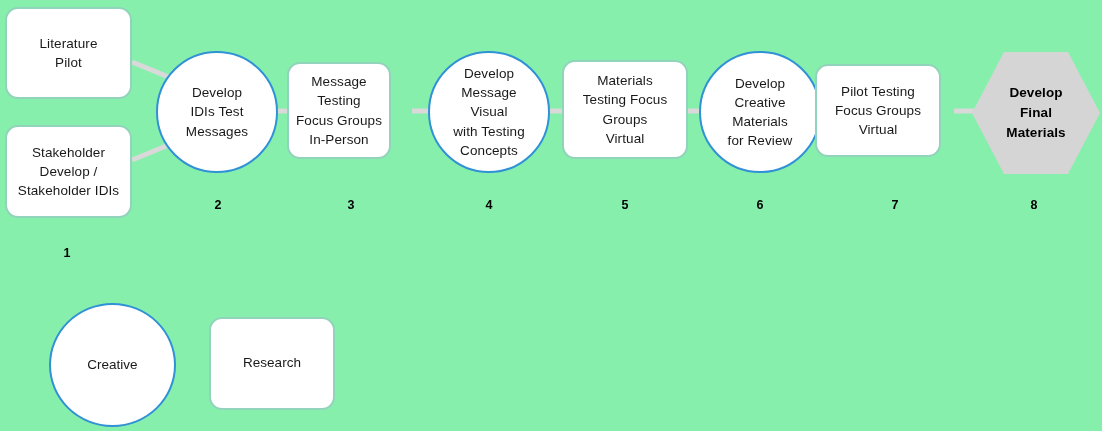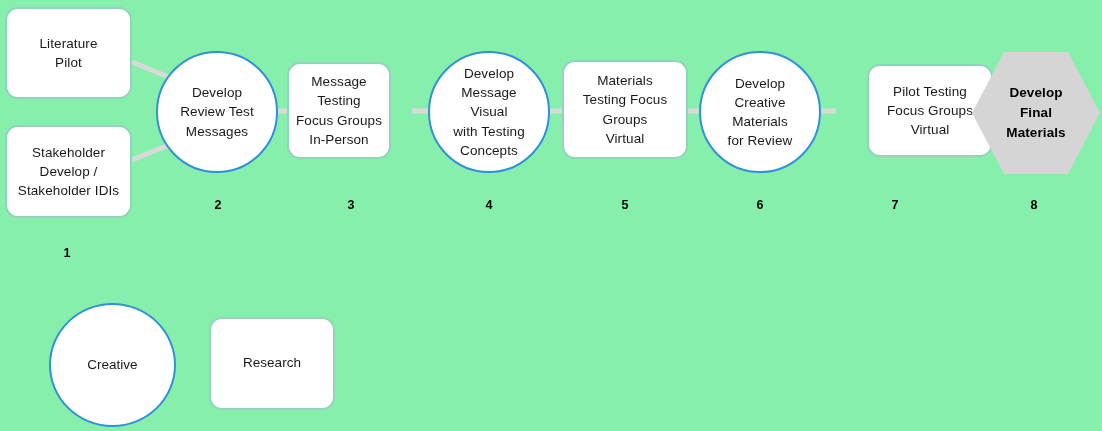--- a/index.html
+++ b/index.html
@@ -143,21 +143,21 @@
     <div class="label">
       <span>Stakeholder</span><br>
       <span>Develop /</span><br>
       <span>Stakeholder IDIs</span>
     </div>
   </div>
 
   <div class="node circle-node" style="left:156px; top:51px; width:122px; height:122px;">
     <div class="label">
       <span>Develop</span><br>
-      <span>Review Test</span><br>
+      <span>IDIs Test</span><br>
       <span>Messages</span>
     </div>
   </div>
 
   <div class="node rect-node" style="left:287px; top:62px; width:104px; height:97px;">
     <div class="label">
       <span>Message Testing</span><br>
       <span>Focus Groups</span><br>
       <span>In-Person</span>
     </div>
@@ -184,21 +184,21 @@
 
   <div class="node circle-node" style="left:699px; top:51px; width:122px; height:122px;">
     <div class="label">
       <span>Develop</span><br>
       <span>Creative</span><br>
       <span>Materials</span><br>
       <span>for Review</span>
     </div>
   </div>
 
-  <div class="node rect-node" style="left:867px; top:64px; width:126px; height:93px;">
+  <div class="node rect-node" style="left:815px; top:64px; width:126px; height:93px;">
     <div class="label">
       <span>Pilot Testing</span><br>
       <span>Focus Groups</span><br>
       <span>Virtual</span>
     </div>
   </div>
 
   <div class="node hex-node" style="left:972px; top:52px; width:128px; height:122px;">
     <div class="label">
       <span>Develop</span><br>

